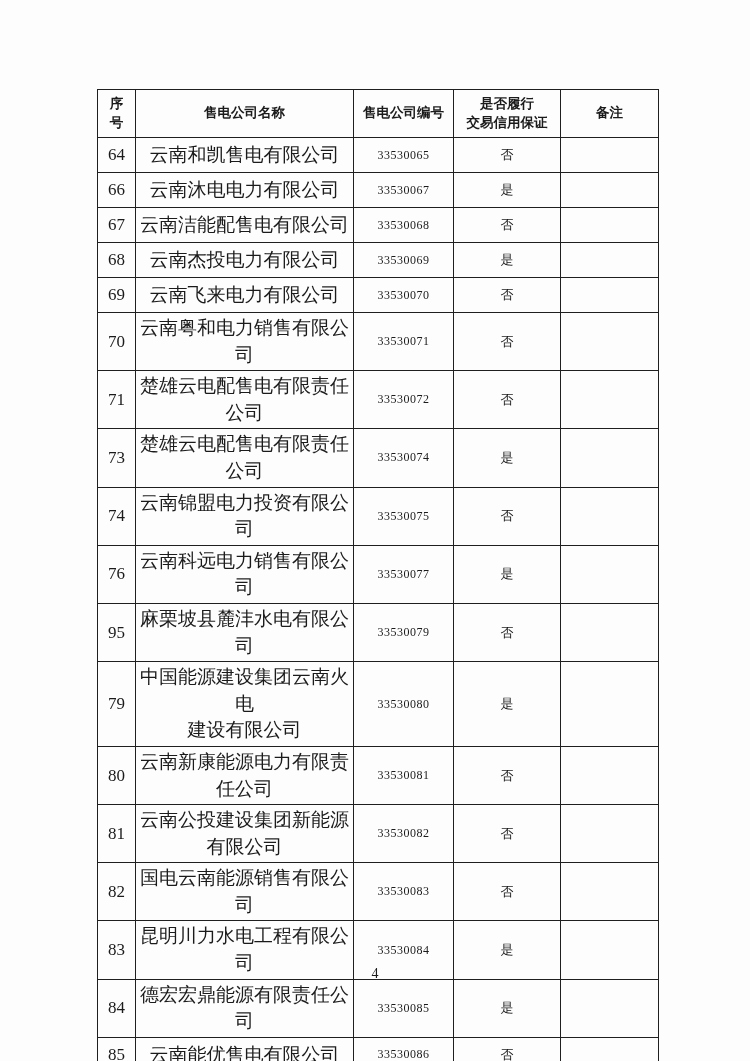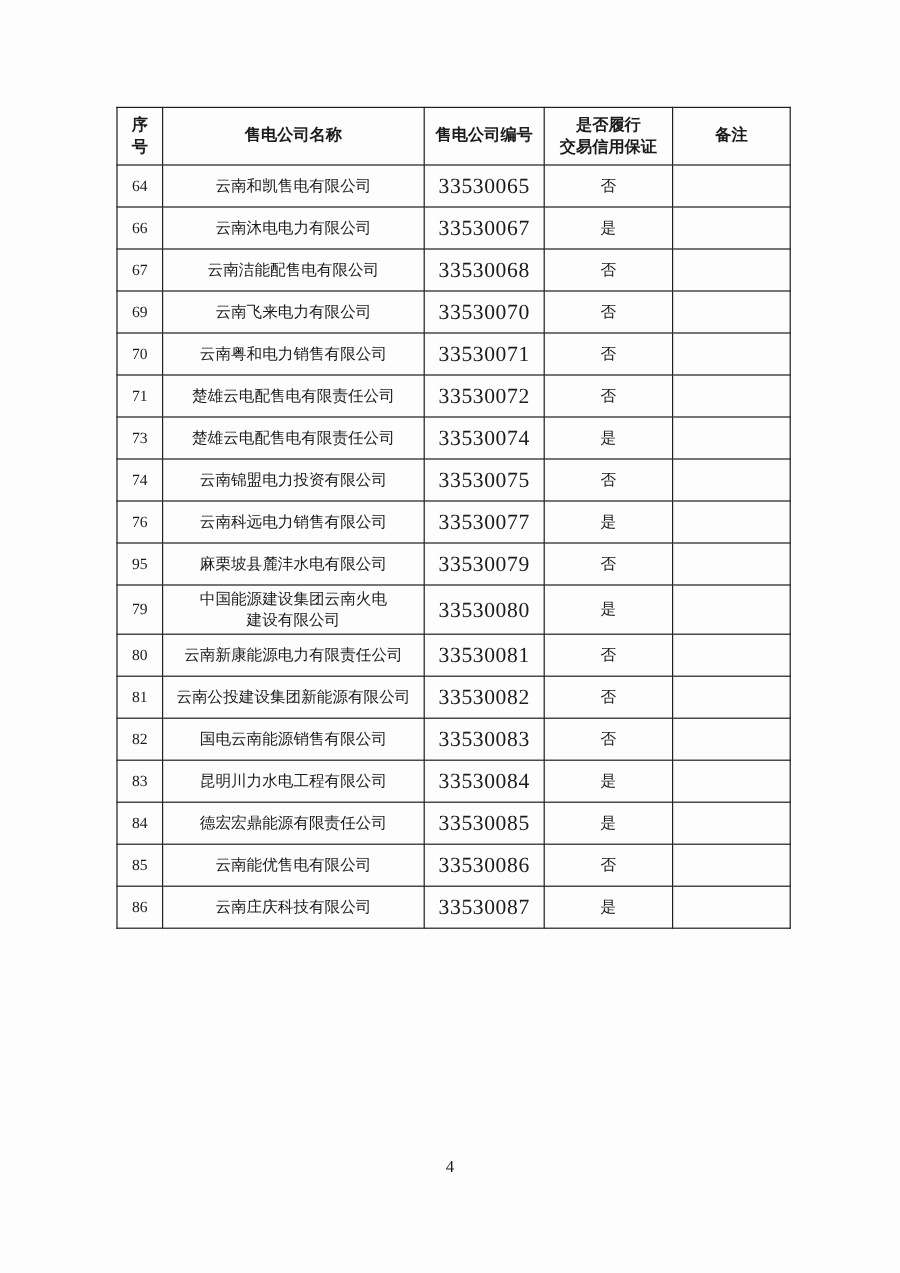--- a/index.html
+++ b/index.html
@@ -30,23 +30,23 @@
     overflow: hidden;
   }
   .company-table thead tr { height: 48px; }
   .company-table tbody tr { height: 35px; }
   .company-table th {
     font-weight: bold;
     font-size: 13.5px;
     line-height: 1.35;
     white-space: pre-line;
   }
-  td.col-no   { font-size: 13px; }
-  td.col-name { font-size: 13px; white-space: pre-line; line-height: 1.4; }
-  td.col-code { font-size: 18px; letter-spacing: 0.5px; }
+  td.col-no   { font-size: 17px; }
+  td.col-name { font-size: 19px; white-space: pre-line; line-height: 1.4; }
+  td.col-code { font-size: 12px; letter-spacing: 0.5px; }
   td.col-guarantee { font-size: 13px; }
   .page-number {
     position: absolute;
     left: 0; right: 0;
     top: 966px;
     text-align: center;
     font-size: 14px;
     color: #1b1b1b;
   }
 </style>
@@ -93,20 +93,27 @@
   </tr>
 
   <tr>
     <td class="col-no">67</td>
     <td class="col-name">云南洁能配售电有限公司</td>
     <td class="col-code">33530068</td>
     <td class="col-guarantee">否</td>
     <td class="col-remark"></td>
   </tr>
 
+  <tr>
+    <td class="col-no">68</td>
+    <td class="col-name">云南杰投电力有限公司</td>
+    <td class="col-code">33530069</td>
+    <td class="col-guarantee">是</td>
+    <td class="col-remark"></td>
+  </tr>
 
   <tr>
     <td class="col-no">69</td>
     <td class="col-name">云南飞来电力有限公司</td>
     <td class="col-code">33530070</td>
     <td class="col-guarantee">否</td>
     <td class="col-remark"></td>
   </tr>
 
   <tr>

